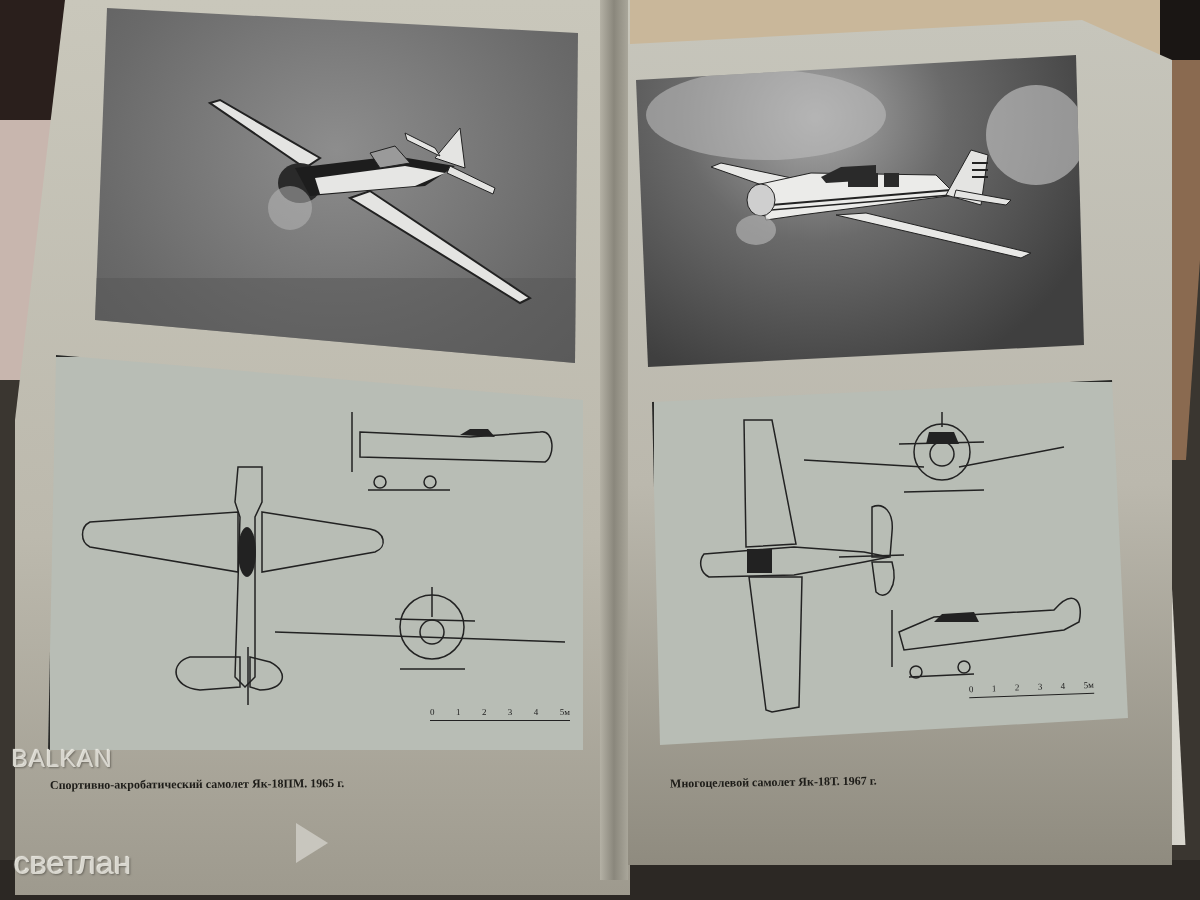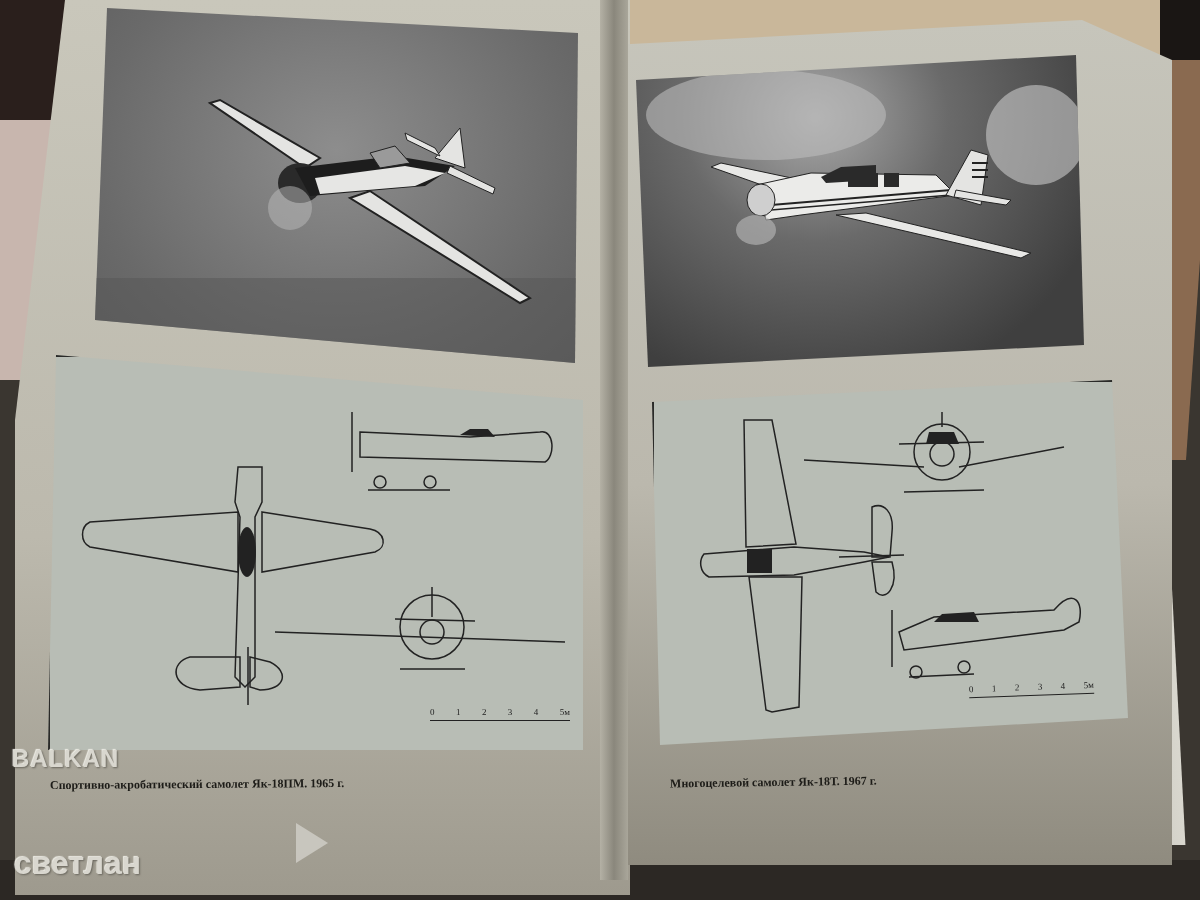--- a/index.html
+++ b/index.html
@@ -21,21 +21,21 @@
   .drawing{position:absolute;background:#b8bdb5;border:2px solid #2a2a28;}
   .drawing-left{left:48px;top:355px;width:535px;height:395px;clip-path:polygon(8px 0,535px 45px,535px 395px,0 395px);}
   .drawing-right{left:652px;top:380px;width:476px;height:365px;clip-path:polygon(0 22px,460px 0,476px 338px,8px 365px);}
   .caption{position:absolute;font-weight:bold;font-size:12px;color:#1d1c18;white-space:nowrap;}
   .caption-left{left:50px;top:777px;transform:rotate(-0.4deg);}
   .caption-right{left:670px;top:775px;transform:rotate(-0.8deg);}
   .scale{position:absolute;font-size:9px;color:#222;}
   .scale .nums{display:flex;justify-content:space-between;}
   .scale .bar{border-bottom:1.5px solid #222;height:3px;}
   .scale-left{left:430px;top:710px;width:140px;}
-  .watermark{position:absolute;left:6px;top:745px;width:330px;height:140px;color:#d9d7cf;font-family:"Liberation Sans",sans-serif;font-weight:bold;text-shadow:1px 1px 2px #6a675e,-1px -1px 1px #f0efe8;}
+  .watermark{position:absolute;left:6px;top:745px;width:330px;height:140px;color:#d9d7cf;font-family:"Liberation Sans",sans-serif;font-weight:normal;text-shadow:1px 1px 2px #6a675e,-1px -1px 1px #f0efe8;}
   .wm-top{position:absolute;left:6px;top:0;font-size:24px;letter-spacing:1px;}
   .wm-main{position:absolute;left:0;top:10px;font-size:70px;letter-spacing:-2px;opacity:0.85;}
   .wm-bottom{position:absolute;left:8px;top:100px;font-size:32px;}
   .wm-play{position:absolute;left:290px;top:78px;width:0;height:0;border-left:32px solid #cfcdc5;border-top:20px solid transparent;border-bottom:20px solid transparent;opacity:0.85;}
   svg{position:absolute;left:0;top:0;}
 </style>
 </head>
 <body>
 
 <div class="bg-dark"></div>

